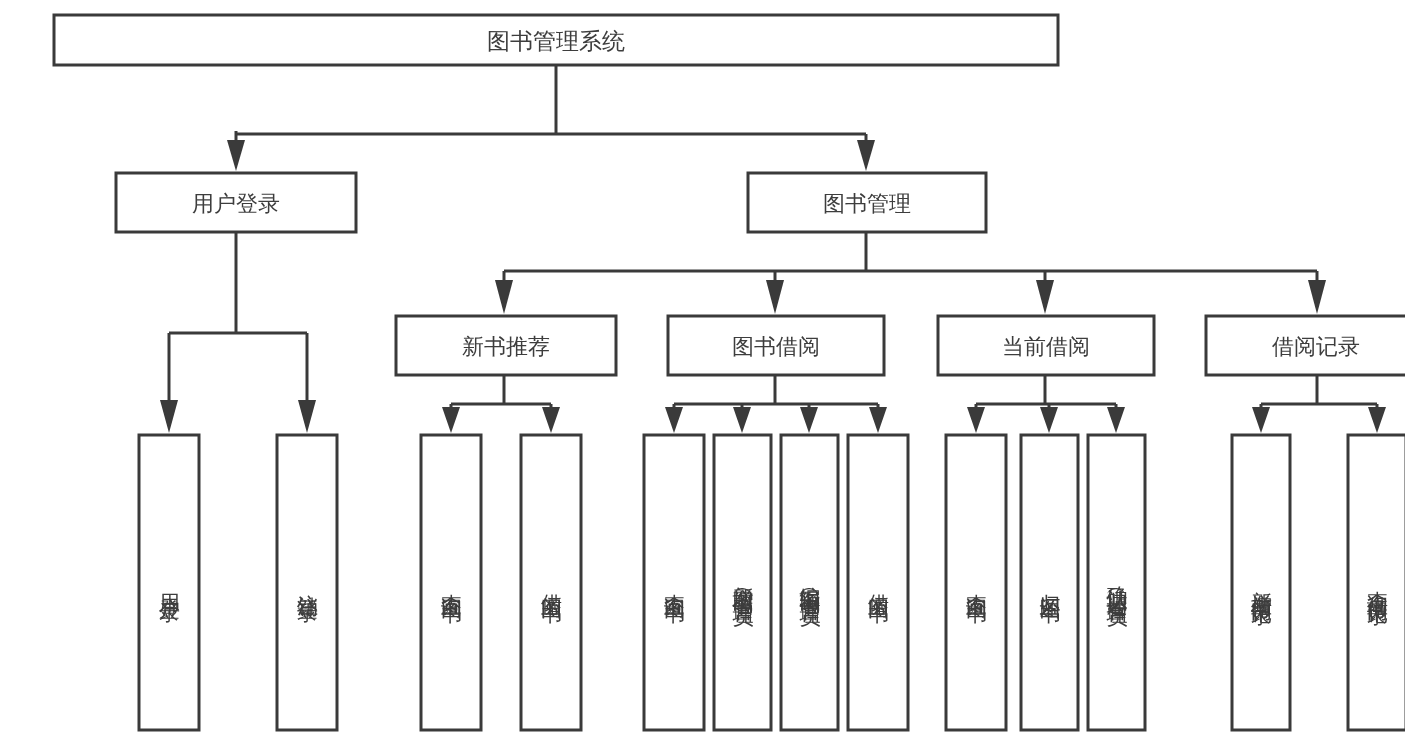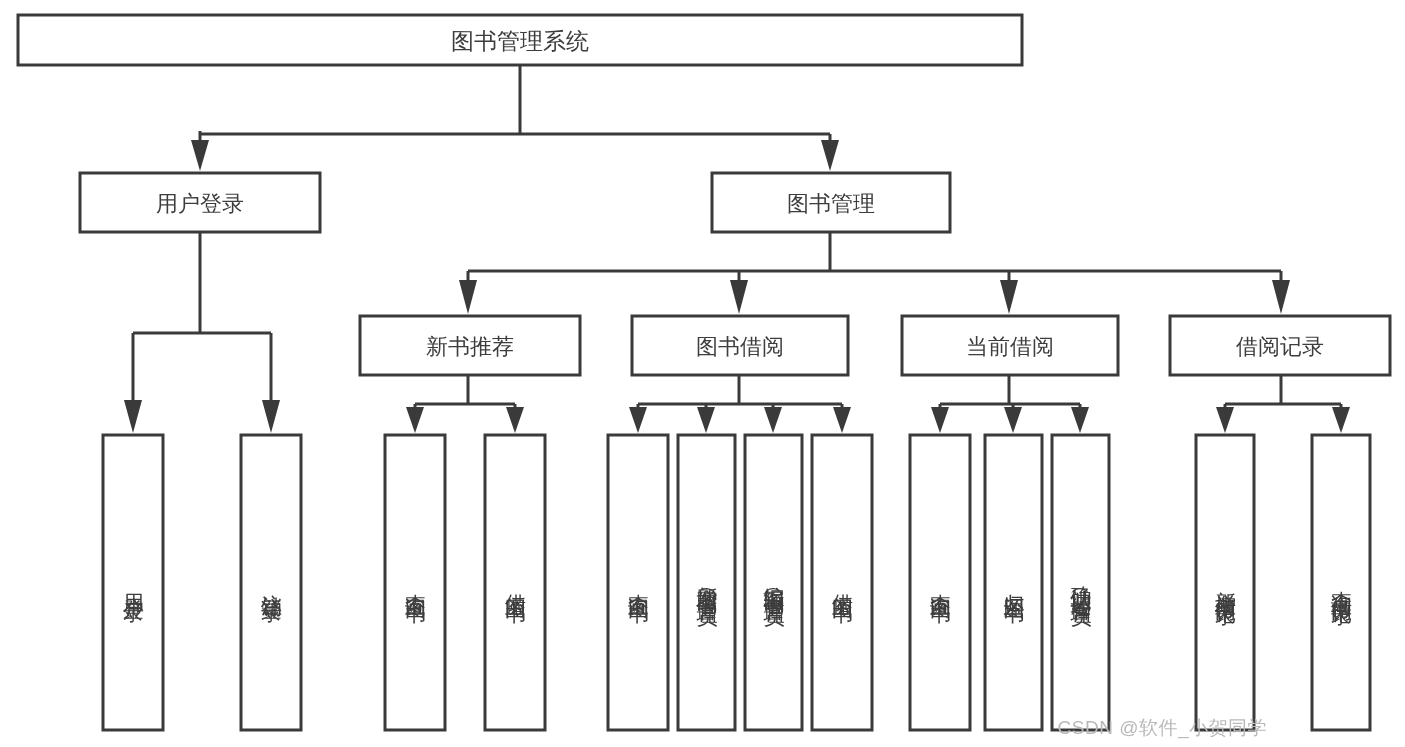--- a/index.html
+++ b/index.html
@@ -1,21 +1,21 @@
 <!DOCTYPE html>
 <html><head>
 <meta charset="utf-8">
 <style>
   html,body{margin:0;padding:0;background:#ffffff;}
   body{
     width:1405px;height:747px;
     font-family:"Liberation Sans","DejaVu Sans",sans-serif;
     overflow:hidden;
   }
-  #diagram-root{position:relative;width:1275px;height:747px;background:#fff;}
+  #diagram-root{position:relative;width:1275px;height:747px;background:#fff;margin-left:36px;}
   svg#tree{position:absolute;left:0;top:0;width:1405px;height:747px;display:block;}
 
   .node-box{fill:#ffffff;stroke:#3a3a3a;stroke-width:3;}
   .connector{stroke:#3a3a3a;stroke-width:3;fill:none;stroke-linecap:butt;}
   .arrow-head{fill:#3a3a3a;stroke:none;}
 
   .node-label{
     font-family:"Liberation Sans","DejaVu Sans",sans-serif;
     fill:#3d3d3d;
     font-size:22px;
@@ -177,14 +177,13 @@
   <div class="vlabel" style="left:745px;top:435px;width:57px;height:295px;">编辑图书（管理员）</div>
   <div class="vlabel" style="left:812px;top:435px;width:60px;height:295px;">借阅图书</div>
 
   <div class="vlabel" style="left:910px;top:435px;width:60px;height:295px;">查询图书</div>
   <div class="vlabel" style="left:985px;top:435px;width:57px;height:295px;">归还图书</div>
   <div class="vlabel" style="left:1052px;top:435px;width:57px;height:295px;">确认归还（管理员）</div>
 
   <div class="vlabel" style="left:1196px;top:435px;width:58px;height:295px;">新增借阅记录</div>
   <div class="vlabel" style="left:1312px;top:435px;width:58px;height:295px;">查询借阅记录</div>
 
-  <div class="watermark">CSDN @软件_小贺同学</div>
 </div>
 
 </body></html>

